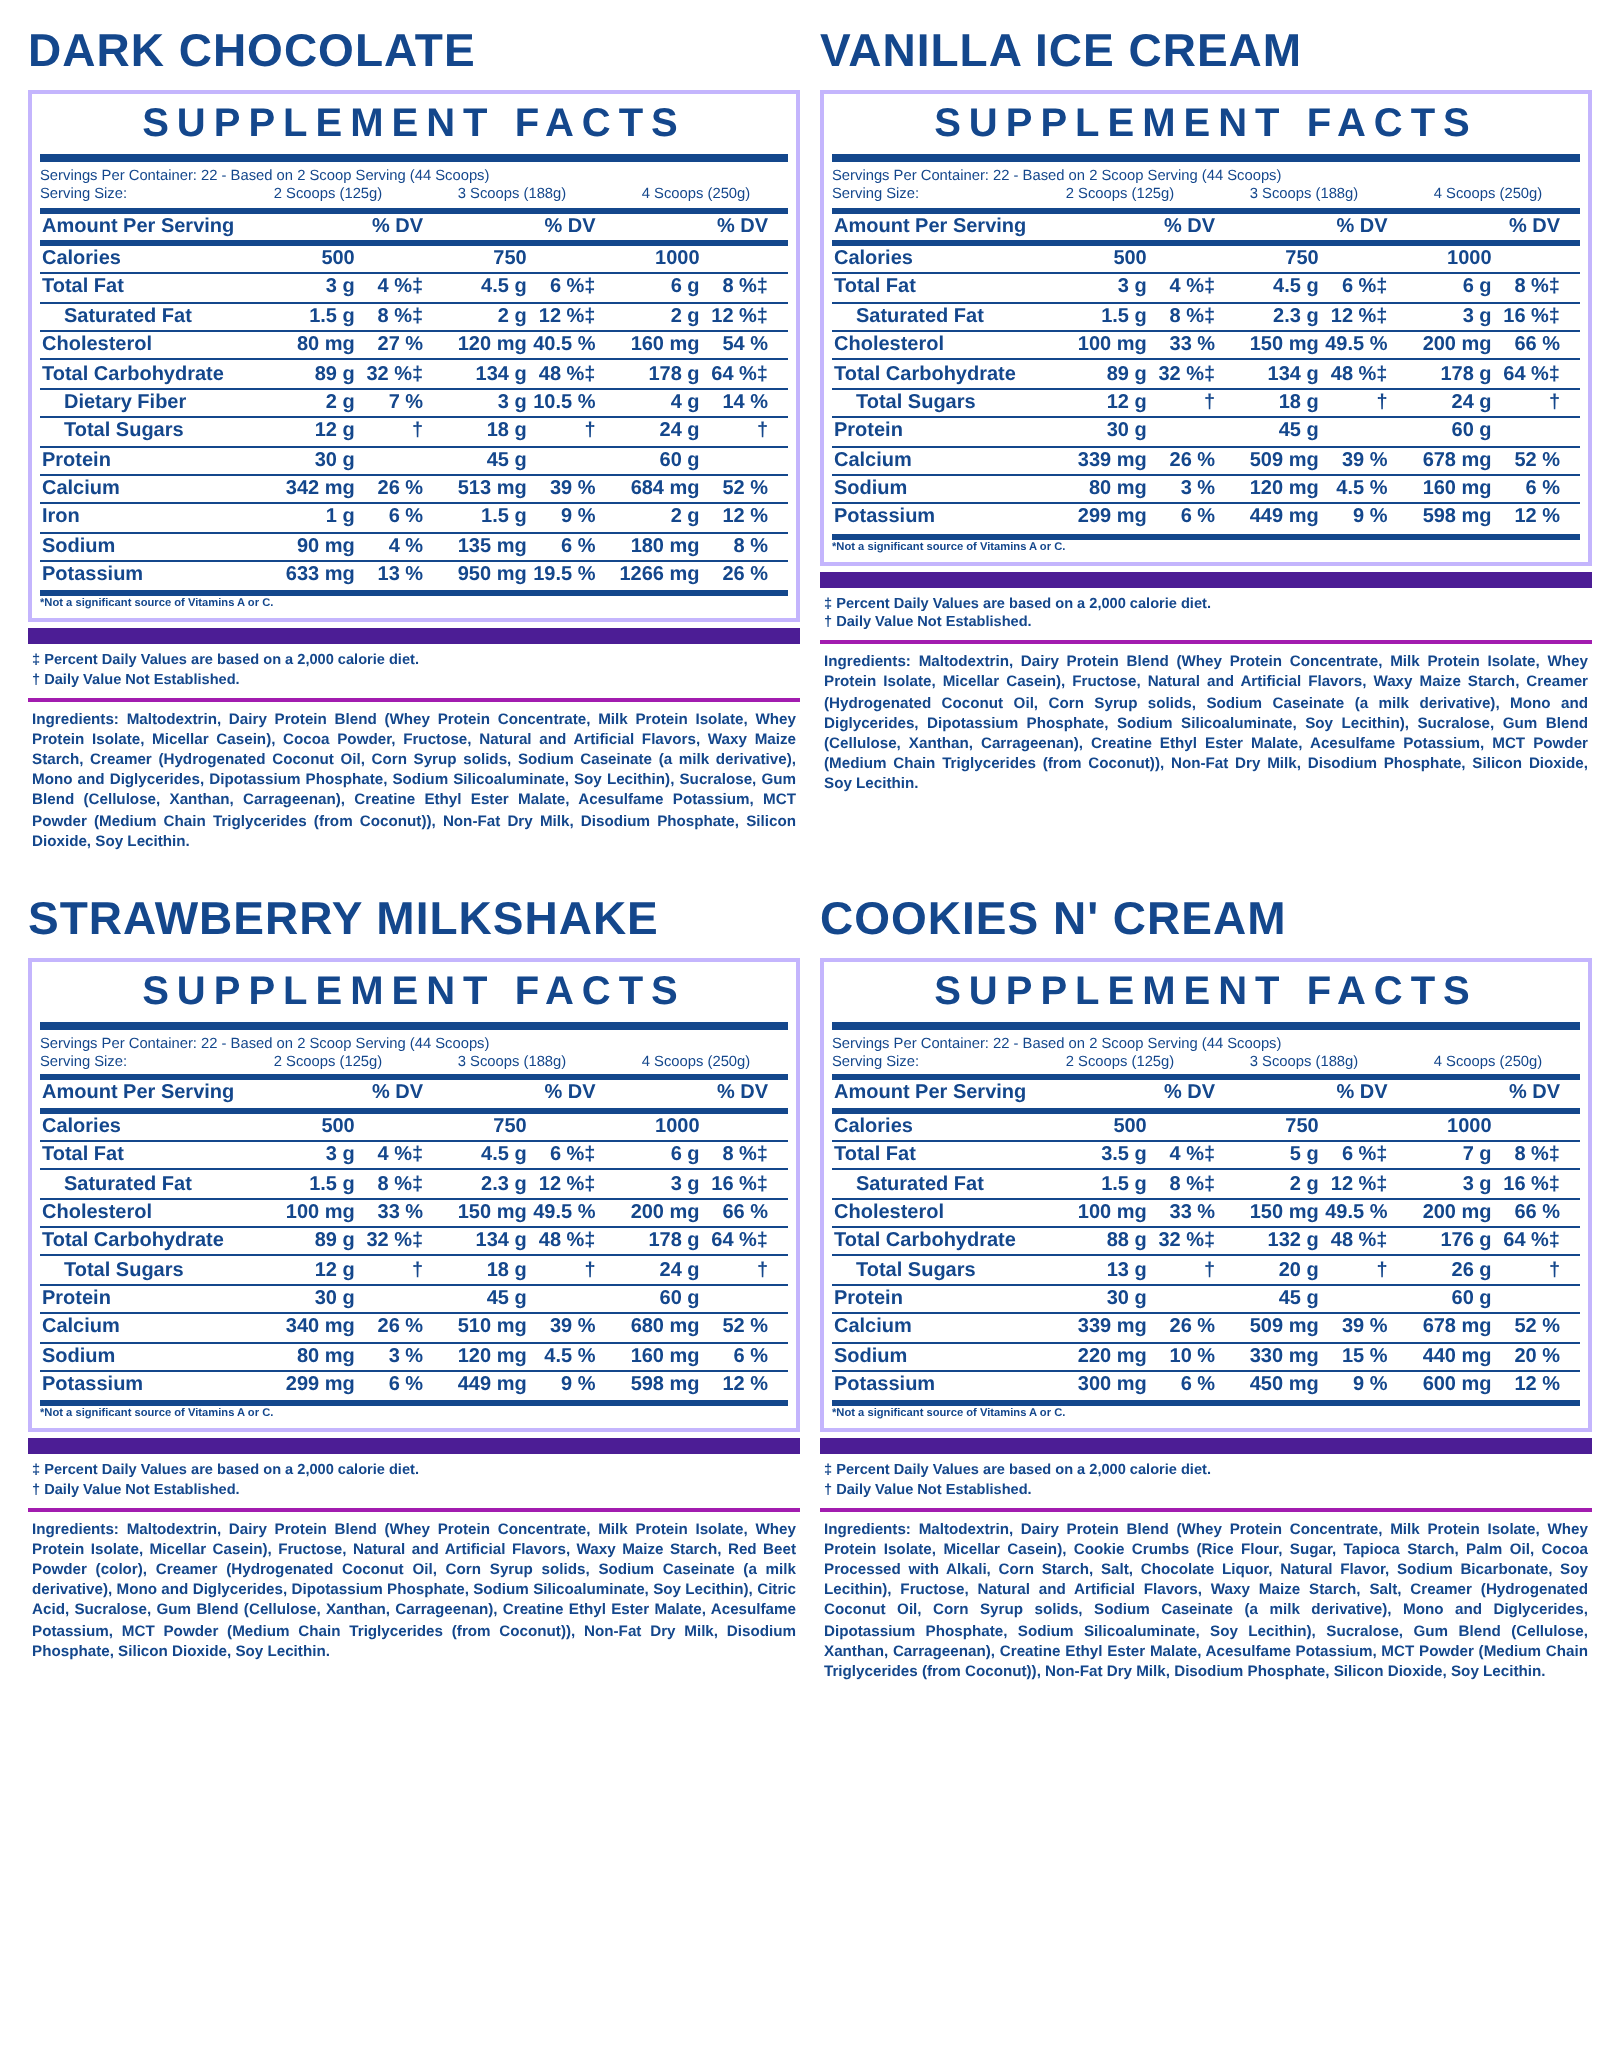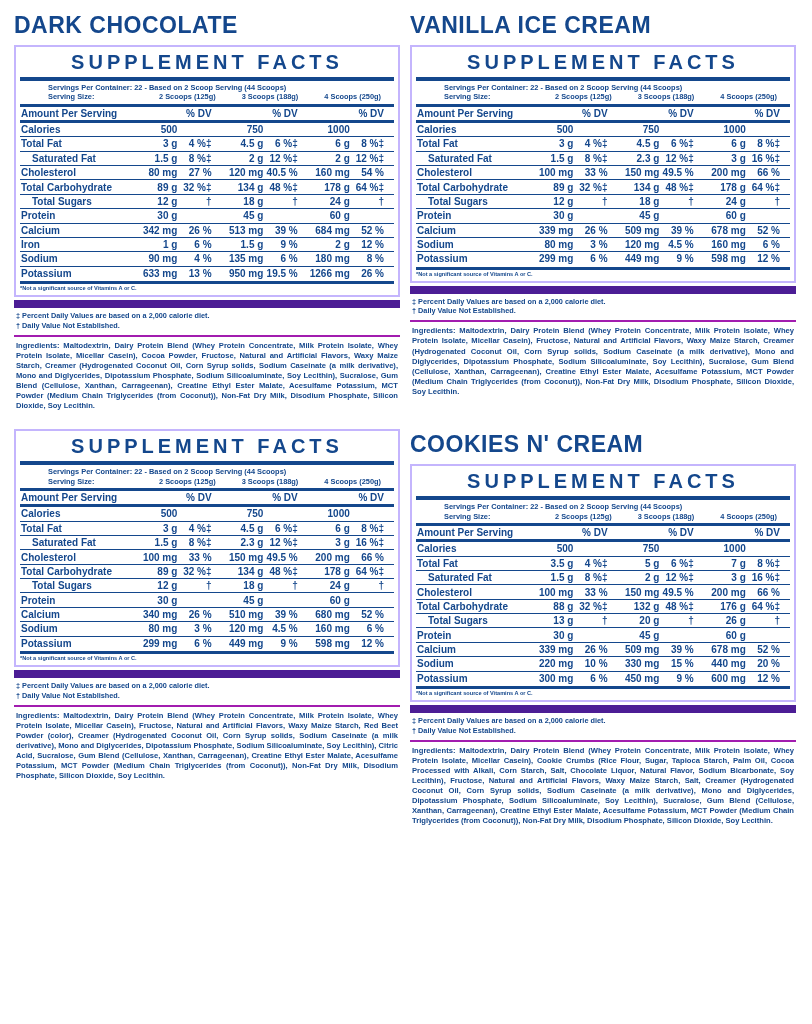--- a/index.html
+++ b/index.html
@@ -43,24 +43,23 @@
     font-weight: bold;
     letter-spacing: 4.0px;
     text-align: center;
     color: #14478c;
     padding: 1px 0 3px 0;
     border-bottom: 4px solid #14478c;
     white-space: nowrap;
   }
   .servings {
     font-size: 7.4px;
-    font-weight: bold;
+    font-weight: normal;
     padding: 2px 0 0 0;
     line-height: 1.25;
-    margin-left: 28px;
   }
   .serv-row {
     display: flex;
     align-items: flex-end;
     gap: 12px;
   }
   .serv-label { width: 86px; flex: 0 0 86px; }
   .serv-cols { display: flex; flex: 1; }
   .serv-col { flex: 1; text-align: center; }
   table.facts {
@@ -178,20 +177,29 @@
               <tr class="rule-thin">
                 <td class="nut">Total Carbohydrate</td>
                 <td class="val">89 g</td>
                 <td class="dv">32 %‡</td>
                 <td class="val">134 g</td>
                 <td class="dv">48 %‡</td>
                 <td class="val">178 g</td>
                 <td class="dv">64 %‡</td>
               </tr>
               <tr class="rule-thin">
+                <td class="nut ind1">Dietary Fiber</td>
+                <td class="val">2 g</td>
+                <td class="dv">7 %</td>
+                <td class="val">3 g</td>
+                <td class="dv">10.5 %</td>
+                <td class="val">4 g</td>
+                <td class="dv">14 %</td>
+              </tr>
+              <tr class="rule-thin">
                 <td class="nut ind1">Total Sugars</td>
                 <td class="val">12 g</td>
                 <td class="dv">†</td>
                 <td class="val">18 g</td>
                 <td class="dv">†</td>
                 <td class="val">24 g</td>
                 <td class="dv">†</td>
               </tr>
               <tr class="rule-thin">
                 <td class="nut">Protein</td>
@@ -368,20 +376,21 @@
           </table>
           <div class="foot-note">*Not a significant source of Vitamins A or C.</div>
         </div>
         <div class="dv-notes">
           <div><span>‡ </span><span>Percent Daily Values are based on a 2,000 calorie diet.</span></div>
           <div><span>† </span><span>Daily Value Not Established.</span></div>
         </div>
         <div class="ingredients"><span class="ing-label">Ingredients:</span> <span>Maltodextrin, Dairy Protein Blend (Whey Protein Concentrate, Milk Protein Isolate, Whey Protein Isolate, Micellar Casein), Fructose, Natural and Artificial Flavors, Waxy Maize Starch, Creamer (Hydrogenated Coconut Oil, Corn Syrup solids, Sodium Caseinate (a milk derivative), Mono and Diglycerides, Dipotassium Phosphate, Sodium Silicoaluminate, Soy Lecithin), Sucralose, Gum Blend (Cellulose, Xanthan, Carrageenan), Creatine Ethyl Ester Malate, Acesulfame Potassium, MCT Powder (Medium Chain Triglycerides (from Coconut)), Non-Fat Dry Milk, Disodium Phosphate, Silicon Dioxide, Soy Lecithin.</span></div>
       </div>
       <div class="panel">
+        <div class="panel-title">STRAWBERRY MILKSHAKE</div>
         <div class="sf-box">
           <div class="sf-head">SUPPLEMENT FACTS</div>
           <div class="servings">
             <div>Servings Per Container: 22 - Based on 2 Scoop Serving (44 Scoops)</div>
             <div class="serv-row">
               <div class="serv-label">Serving Size:</div>
               <div class="serv-cols">
                 <div class="serv-col">2 Scoops (125g)</div>
                 <div class="serv-col">3 Scoops (188g)</div>
                 <div class="serv-col">4 Scoops (250g)</div>

